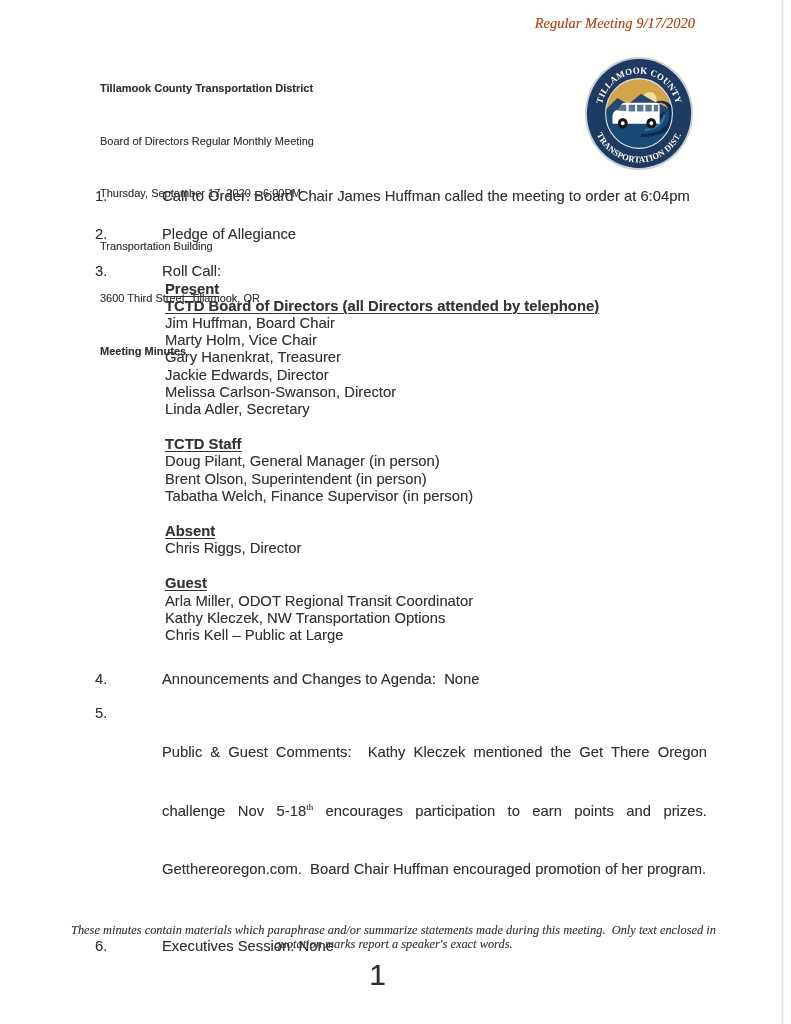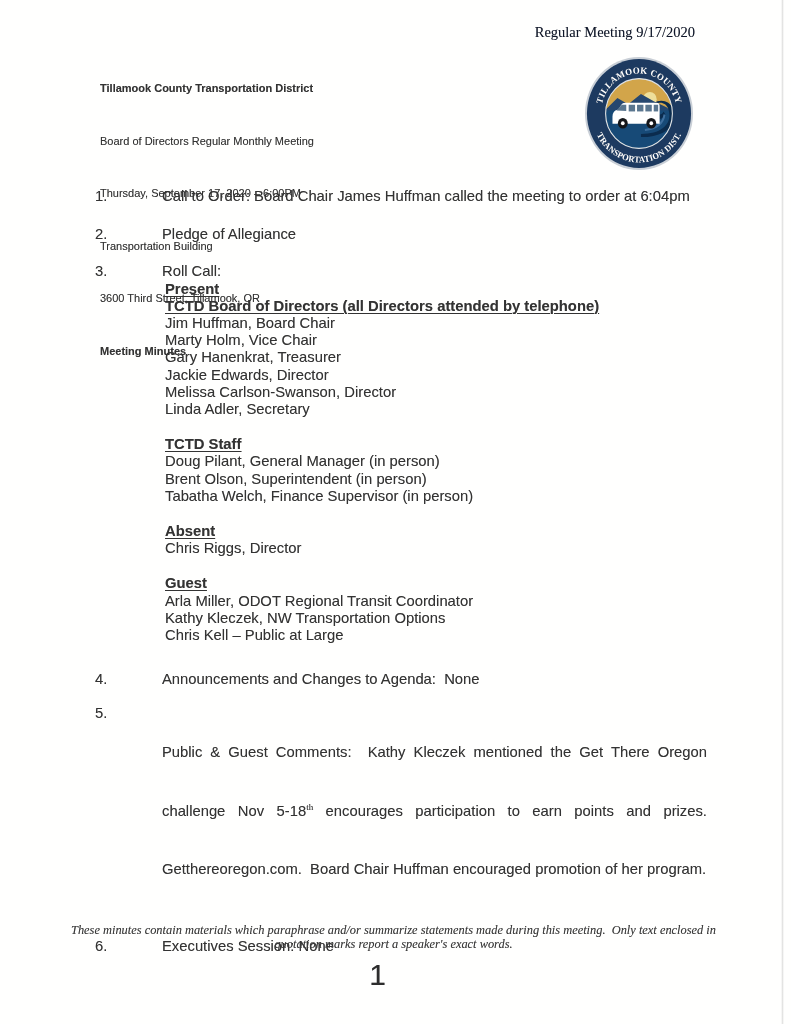--- a/index.html
+++ b/index.html
@@ -11,23 +11,23 @@
     font-family: "Liberation Sans", sans-serif;
     color: #333333;
     text-shadow: 0 0 0.5px rgba(70,70,70,0.45);
   }
   
   .scan-edge {
     position: absolute; top: 0; bottom: 0; right: 7px; width: 3px;
     background: linear-gradient(to right, rgba(0,0,0,0), rgba(130,130,130,0.22), rgba(0,0,0,0));
   }
   .corner-note {
-    position: absolute; top: 24px; right: 96px;
+    position: absolute; top: 15px; right: 96px;
     font-family: "Liberation Serif", serif;
-    font-size: 14.5px; color: #0f172a;
+    font-style: italic; font-size: 14.5px; color: #c2410c;
   }
   .doc-header {
     position: absolute; left: 100px; top: 45px;
     font-size: 11px; line-height: 17.5px; white-space: pre-wrap;
   }
   .bold { font-weight: bold; }
   .logo-wrap { position: absolute; left: 584px; top: 56px; width: 110px; height: 115px; }
   .logo-wrap svg { width: 110px; height: 115px; display: block; }
 
   .minutes-body {

